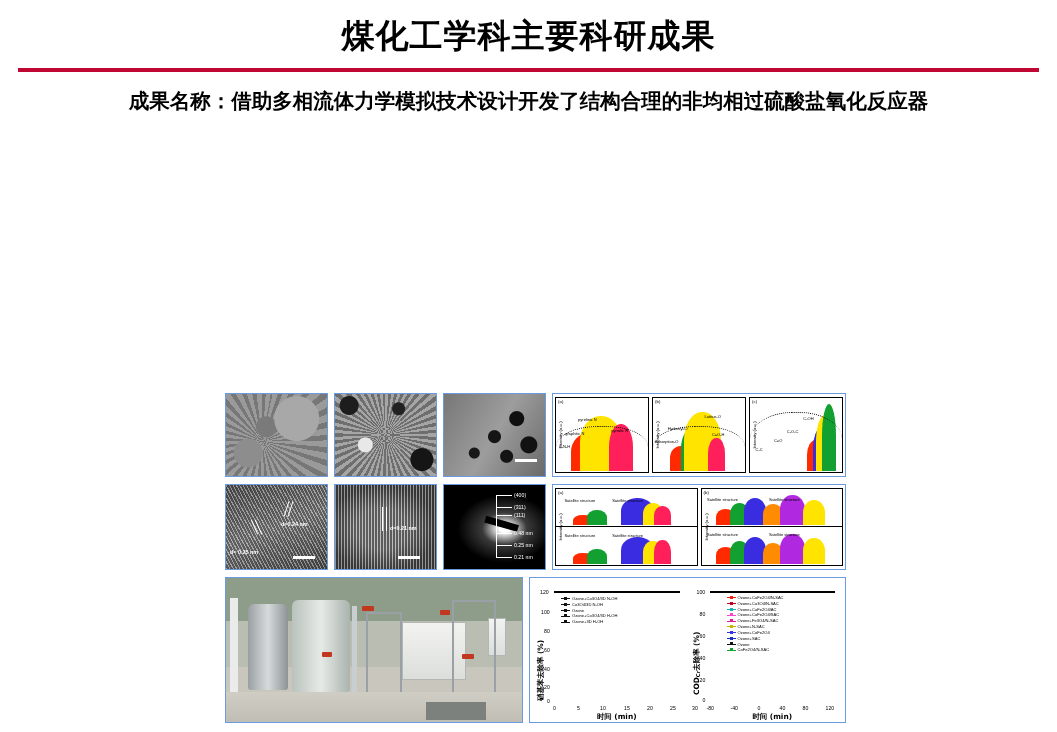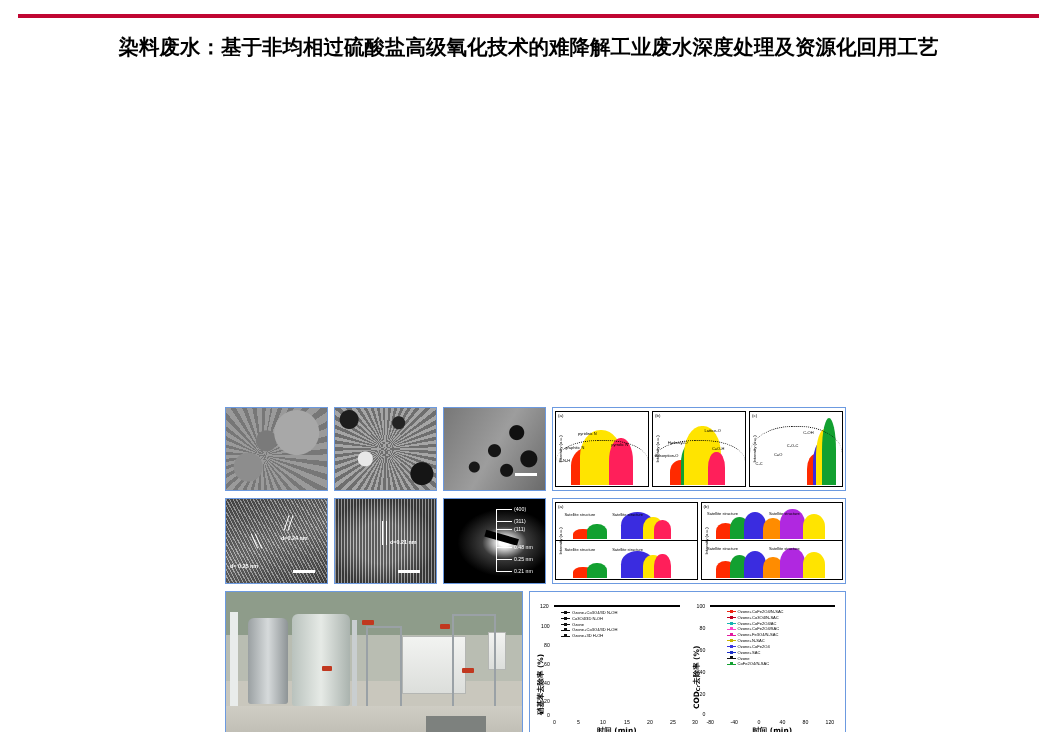--- a/index.html
+++ b/index.html
@@ -123,23 +123,24 @@
   .legrow{display:flex;align-items:center;gap:2px;}
   .legmk{width:9px;height:1px;position:relative;flex:none;}
   .legmk::after{content:"";position:absolute;left:3px;top:-1.5px;width:3px;height:3px;background:inherit;}
   .ylab sub{font-size:.72em;vertical-align:-.2em;}
 </style>
 </head>
 <body>
 
 <div class="slide">
 
+  <div class="title">煤化工学科主要科研成果</div>
   <div class="rule"></div>
 
-  <div class="result-name">染料废水：基于非均相过硫酸盐高级氧化技术的难降解工业废水深度处理及资源化回用工艺</div>
+  <div class="result-name">成果名称：借助多相流体力学模拟技术设计开发了结构合理的非均相过硫酸盐氧化反应器</div>
 
 
   <div class="figs">
 
     <div class="row row1">
       <div class="cell micro sem1"></div>
       <div class="cell micro sem2"></div>
       <div class="cell micro tem1">
         <div class="scalebar" style="width:22px;right:8px;bottom:14px;"></div>
       </div>

